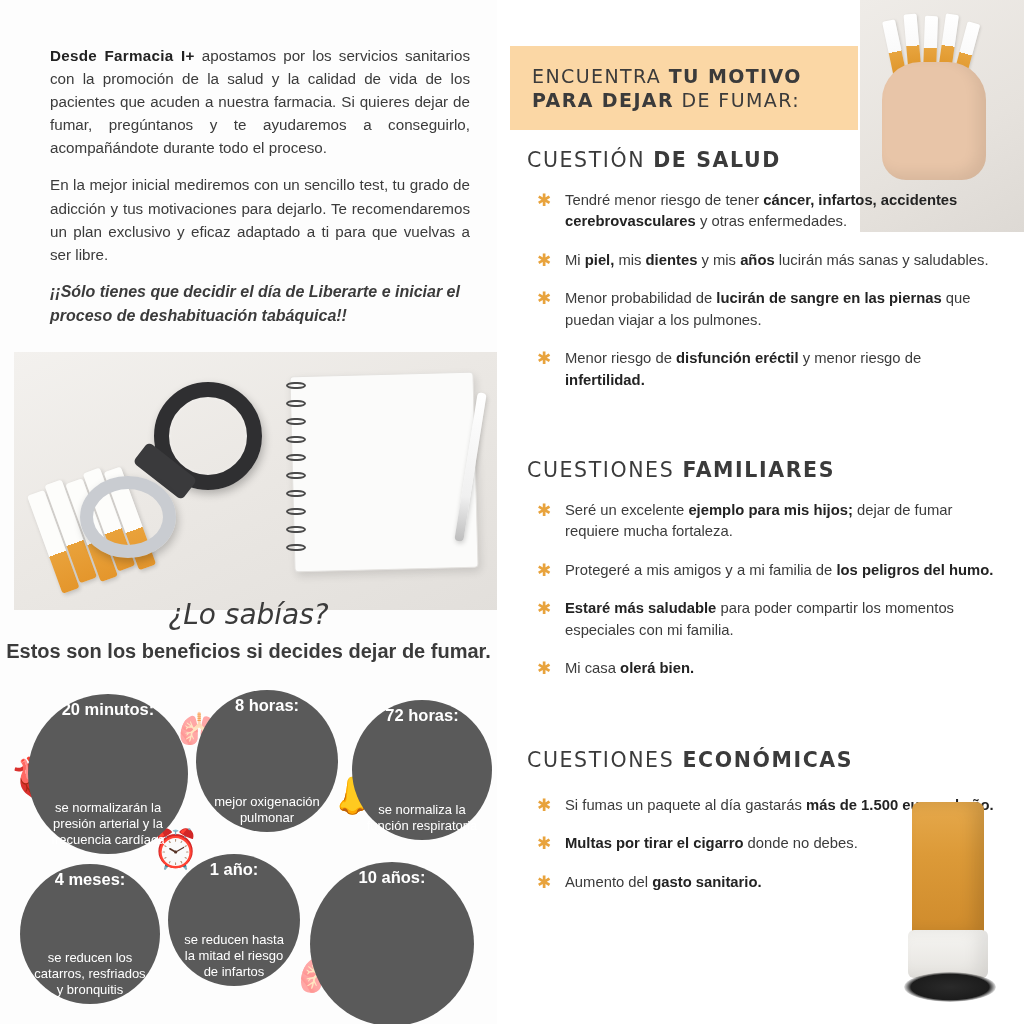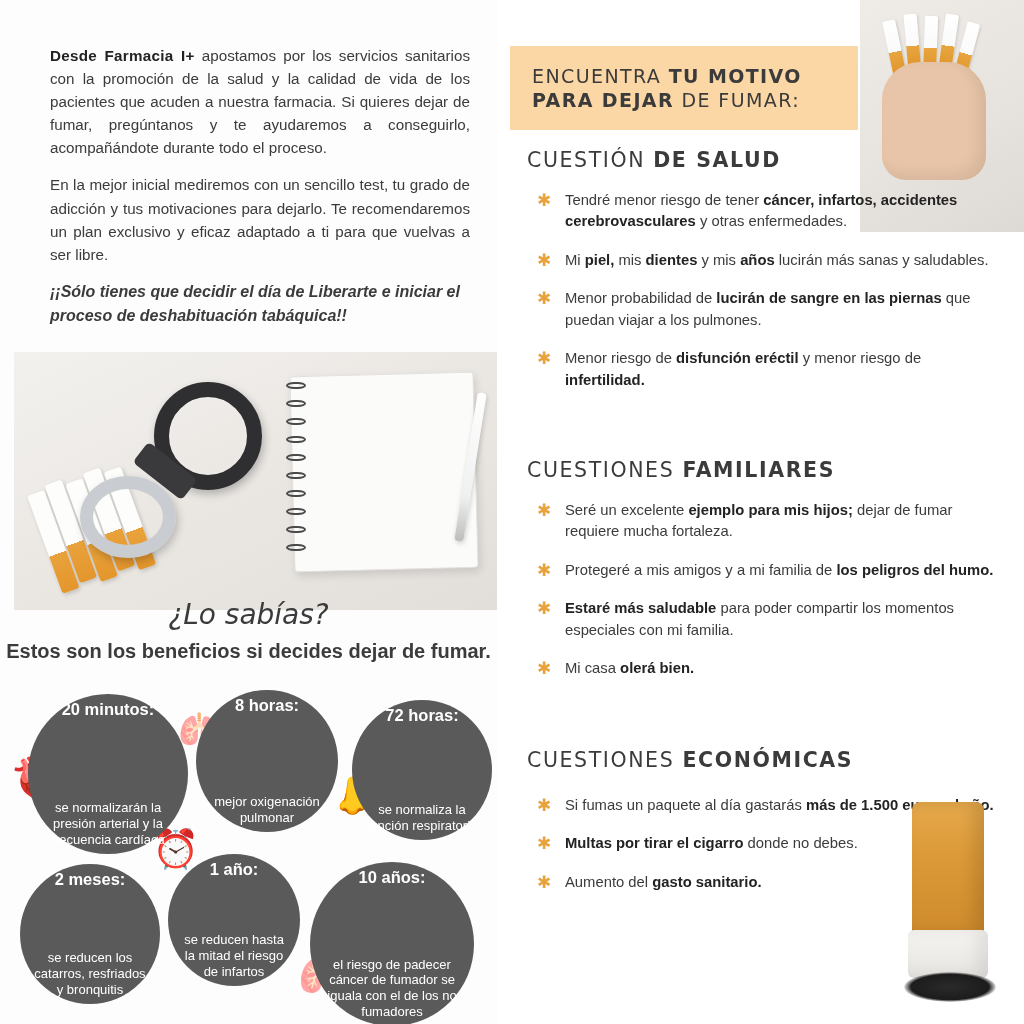--- a/index.html
+++ b/index.html
@@ -330,30 +330,29 @@
       </div>
       <div class="bubble b2">
         <div class="b-title">8 horas:</div>
         <div class="b-text">mejor oxigenación pulmonar</div>
       </div>
       <div class="bubble b3">
         <div class="b-title">72 horas:</div>
         <div class="b-text">se normaliza la función respiratoria</div>
       </div>
       <div class="bubble b4">
-        <div class="b-title">2 meses:</div>
+        <div class="b-title">4 meses:</div>
         <div class="b-text">se reducen los catarros, resfriados y bronquitis</div>
       </div>
       <div class="bubble b5">
         <div class="b-title">1 año:</div>
         <div class="b-text">se reducen hasta la mitad el riesgo de infartos</div>
       </div>
       <div class="bubble b6">
         <div class="b-title">10 años:</div>
-        <div class="b-text">el riesgo de padecer cáncer de fumador se iguala con el de los no fumadores</div>
       </div>
     </div>
   </div>
 
   <div class="right-col">
 
     <div class="top-photo">
       <div class="cigs">
         <i style="left:0px;  top:6px;  transform:rotate(-12deg)"></i>
         <i style="left:18px; top:0px;  transform:rotate(-5deg)"></i>

